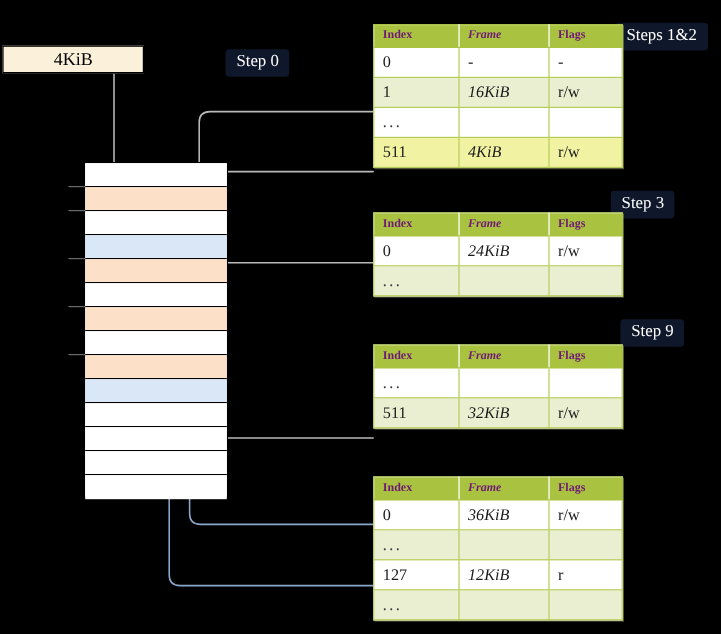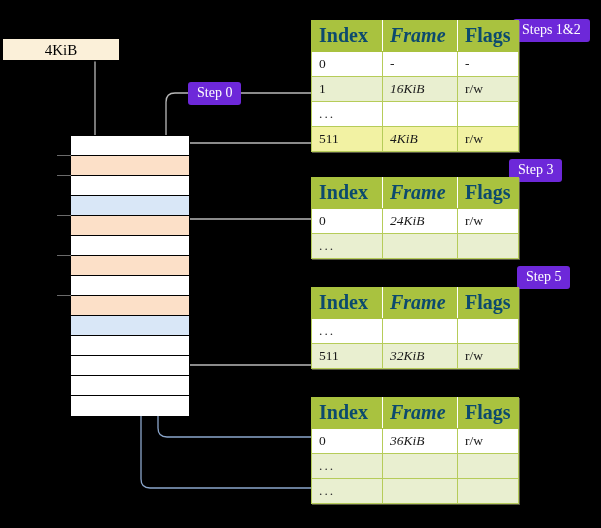--- a/index.html
+++ b/index.html
@@ -17,21 +17,21 @@
   #stage {
     position: absolute;
     left: 0; top: 0;
     width: 601px;
     height: 528px;
   }
 
   
   .badge {
     position: absolute;
-    background: #6d28d9;
+    background: #0f172a;
     color: #ffffff;
     font-family: "Liberation Serif", "DejaVu Serif", serif;
     font-size: 14px;
     line-height: 18px;
     padding: 2px 9px 3px 9px;
     border-radius: 3px;
     white-space: nowrap;
     box-shadow: 0 1px 0 rgba(0,0,0,0.6);
   }
 
@@ -79,23 +79,23 @@
   
   .ptable {
     position: absolute;
     border-collapse: collapse;
     background: #ffffff;
     font-size: 13.5px;
     box-shadow: 1px 1px 0 rgba(160,160,120,0.55);
   }
   .ptable th {
     background: #a9c23f;
-    color: #0c4a6e;
+    color: #701a75;
     font-weight: bold;
-    font-size: 20px;
+    font-size: 10px;
     text-align: left;
     padding: 3px 7px 4px 7px;
     border: 1px solid #a9c23f;
     border-right-color: #ffffff;
   }
   .ptable th:last-child { border-right-color: #a9c23f; font-family: Liberation Serif, serif; }
   .ptable td {
     color: #1a1a1a;
     text-align: left;
     padding: 3px 7px 4px 7px;
@@ -152,24 +152,24 @@
     <g stroke="#8ba6cb" stroke-width="1.3" fill="none" stroke-linecap="round">
 
       <path d="M311,437 L167,437 Q158,437 158,428 L158,328" marker-end="url(#ah-blue)"></path>
 
       <path d="M311,488 L150,488 Q141,488 141,479 L141,210" marker-end="url(#ah-blue)"></path>
     </g>
   </svg>
 
   <div class="srcbox" id="srcbox" style="left:2px; top:38px; width:118px; height:23px;">4KiB</div>
 
-  <div class="badge" style="left:188px; top:41px;margin-top:41px;">Step 0</div>
+  <div class="badge" style="left:188px; top:41px;">Step 0</div>
   <div class="badge" style="left:513px; top:19px;">Steps 1&amp;2</div>
   <div class="badge" style="left:509px; top:159px;">Step 3</div>
-  <div class="badge" style="left:517px; top:266px;">Step 5</div>
+  <div class="badge" style="left:517px; top:266px;">Step 9</div>
 
   <div id="memcol">
       <div class="memrow" style="top: 0px; height: 20px; background: rgb(255, 255, 255);"></div>
       <div class="memrow" style="top: 20px; height: 20px; background: rgb(252, 224, 200);"></div>
       <div class="memrow" style="top: 40px; height: 20px; background: rgb(255, 255, 255);"></div>
       <div class="memrow" style="top: 60px; height: 20px; background: rgb(217, 231, 247);"></div>
       <div class="memrow" style="top: 80px; height: 20px; background: rgb(252, 224, 200);"></div>
       <div class="memrow" style="top: 100px; height: 20px; background: rgb(255, 255, 255);"></div>
       <div class="memrow" style="top: 120px; height: 20px; background: rgb(252, 224, 200);"></div>
       <div class="memrow" style="top: 140px; height: 20px; background: rgb(255, 255, 255);"></div>
@@ -273,20 +273,25 @@
         <tr>
           <td class="c-index">0</td>
           <td class="c-frame">36KiB</td>
           <td class="c-flags">r/w</td>
         </tr>
         <tr class="alt">
           <td class="c-index ell">...</td>
           <td class="c-frame"></td>
           <td class="c-flags"></td>
         </tr>
+        <tr>
+          <td class="c-index">127</td>
+          <td class="c-frame">12KiB</td>
+          <td class="c-flags">r</td>
+        </tr>
         <tr class="alt">
           <td class="c-index ell">...</td>
           <td class="c-frame"></td>
           <td class="c-flags"></td>
         </tr>
       </tbody>
     </table>
 
 </div>
 

